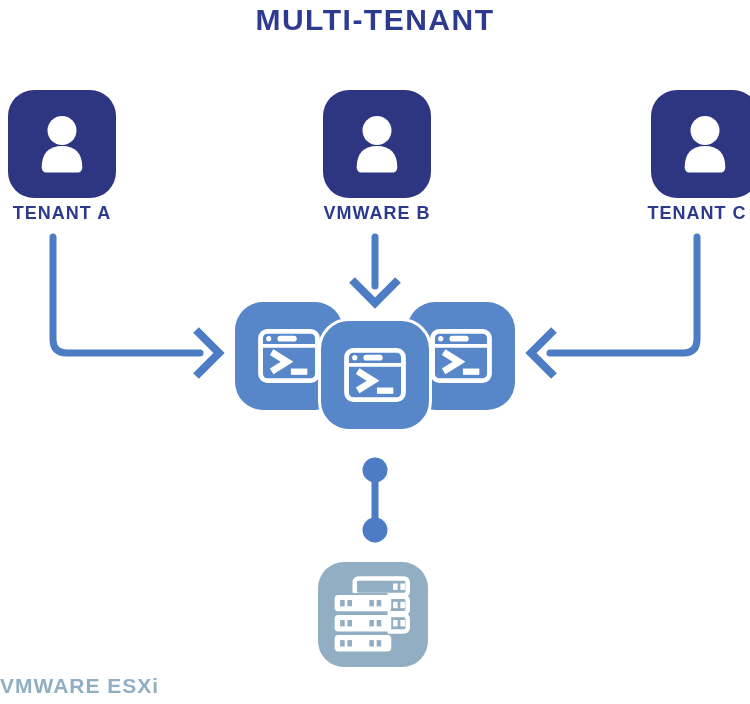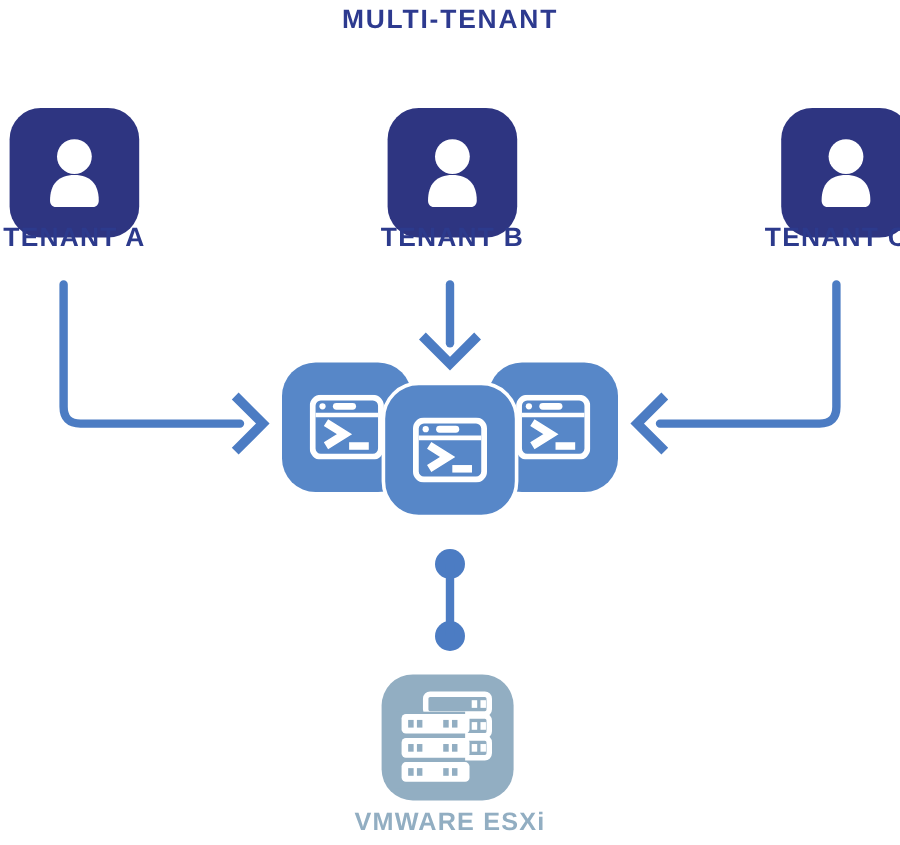--- a/index.html
+++ b/index.html
@@ -2,51 +2,51 @@
 <html><head>
 <meta charset="utf-8">
 <style>
   html,body{margin:0;padding:0;background:#ffffff;}
   .canvas{
     position:relative;width:750px;height:704px;background:#ffffff;overflow:hidden;
     font-family:"Liberation Sans", sans-serif;
   }
   .title{
     position:absolute;top:3px;left:0;width:100%;text-align:center;
-    font-size:22px;font-weight:800;letter-spacing:1.5px;color:#2d3a8f;
+    font-size:30px;font-weight:800;letter-spacing:1.5px;color:#2d3a8f;
   }
   
   .tenant-wrap{position:absolute;width:108px;height:108px;}
   .tenant-box{
     width:108px;height:108px;background:#2e3581;border-radius:26px;
     display:flex;align-items:center;justify-content:center;
   }
   .tenant-label{
-    position:absolute;top:95px;left:50%;transform:translateX(-50%);
-    white-space:nowrap;font-weight:bold;font-size:22px;letter-spacing:1px;color:#2c3a8c;
+    position:absolute;top:113px;left:50%;transform:translateX(-50%);
+    white-space:nowrap;font-weight:bold;font-size:18px;letter-spacing:1px;color:#2c3a8c;
   }
   
   .shell{
     position:absolute;width:108px;height:108px;background:#5787c8;border-radius:28px;
     display:flex;align-items:center;justify-content:center;z-index:2;
   }
   .shell.middle{
     box-sizing:border-box;width:114px;height:114px;border:3px solid #ffffff;
     border-radius:31px;left:318px;top:318px;z-index:3;
   }
   .shell.left{left:235px;top:302px;}
   .shell.right{left:407px;top:302px;}
   
   .esxi-box{
     position:absolute;left:318px;top:562px;width:110px;height:105px;
     background:#92aec2;border-radius:26px;
     display:flex;align-items:center;justify-content:center;
   }
   .esxi-label{
-    position:absolute;top:674px;left:0;width:100%;text-align:center;
+    position:absolute;top:674px;left:0;width:100%;text-align:left;
     font-weight:bold;font-size:21px;letter-spacing:1px;color:#92aec2;
   }
   .overlay{position:absolute;left:0;top:0;z-index:1;pointer-events:none;}
 </style>
 </head>
 <body>
 
 <div class="canvas">
 
   <div class="title">MULTI-TENANT</div>
@@ -79,21 +79,21 @@
     <div class="tenant-label">TENANT A</div>
   </div>
 
   <div class="tenant-wrap" style="left:323px;top:90px;">
     <div class="tenant-box">
       <svg width="58" height="58" viewBox="0 0 60 60">
         <circle cx="30" cy="16" r="15" fill="#ffffff"></circle>
         <path d="M30 32 c-14 0 -21 8 -21 22 c0 3 2 5.5 5 5.5 h32 c3 0 5 -2.5 5 -5.5 c0 -14 -7 -22 -21 -22 z" fill="#ffffff"></path>
       </svg>
     </div>
-    <div class="tenant-label">TENANT B</div>
+    <div class="tenant-label">VMWARE B</div>
   </div>
 
   <div class="tenant-wrap" style="left:635px;top:90px;padding-left:16px;">
     <div class="tenant-box">
       <svg width="58" height="58" viewBox="0 0 60 60">
         <circle cx="30" cy="16" r="15" fill="#ffffff"></circle>
         <path d="M30 32 c-14 0 -21 8 -21 22 c0 3 2 5.5 5 5.5 h32 c3 0 5 -2.5 5 -5.5 c0 -14 -7 -22 -21 -22 z" fill="#ffffff"></path>
       </svg>
     </div>
     <div class="tenant-label">TENANT C</div>

